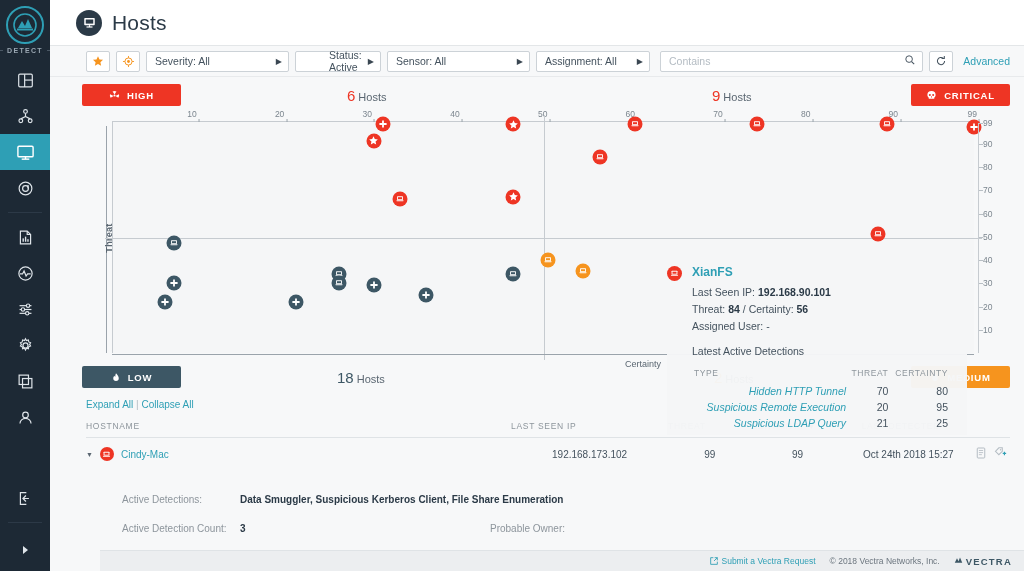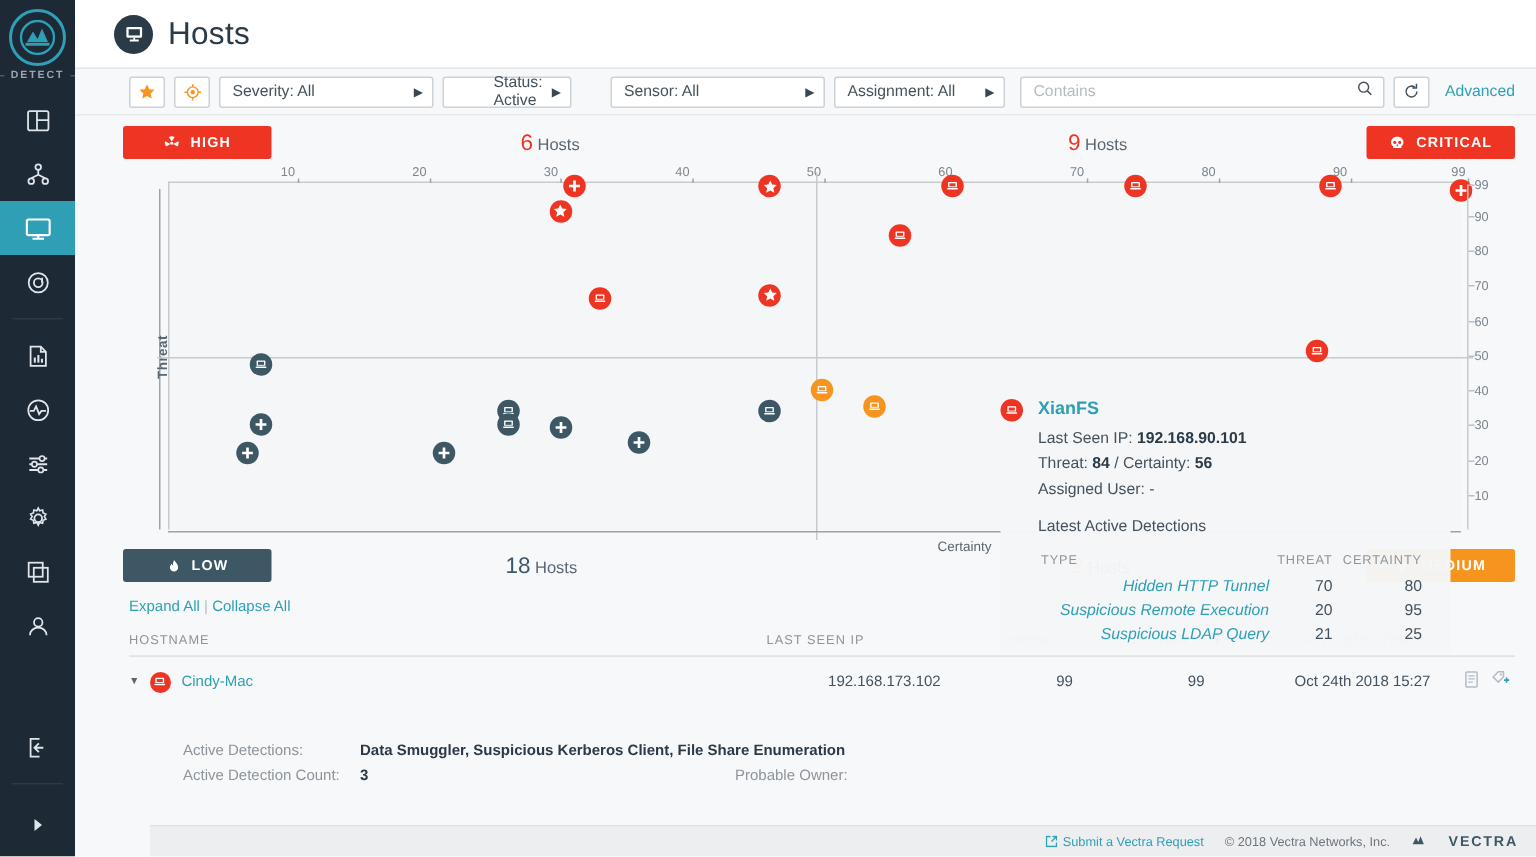--- a/index.html
+++ b/index.html
@@ -61,21 +61,21 @@
     width: 24px; height: 21px; border: 1px solid #ccd2d7; background: #fff;
     border-radius: 2px; display: flex; align-items: center; justify-content: center;
     cursor: pointer;
   }
   .dropdown {
     height: 21px; border: 1px solid #ccd2d7; background: #fff; border-radius: 2px;
     display: flex; align-items: center; justify-content: space-between;
     padding: 0 6px 0 8px; font-size: 10.5px; color: #44525e; cursor: pointer;
   }
   .dd-sev { width: 143px; } .dd-sta { width: 86px; padding-left: 33px; }
-  .dd-sen { width: 143px; margin-left: 20px; } .dd-asg { width: 114px; }
+  .dd-sen { width: 143px; } .dd-asg { width: 114px; }
   .caret { font-size: 8px; color: #3a4752; }
   .search-wrap {
     flex: 1; height: 21px; border: 1px solid #ccd2d7; background: #fff; border-radius: 2px;
     display: flex; align-items: center; padding: 0 6px 0 8px; margin-left: 4px;
   }
   .search-wrap input {
     flex: 1; border: none; outline: none; font-size: 10.5px; color: #44525e;
     font-family: "Liberation Sans", sans-serif; background: transparent;
   }
   .search-wrap input::placeholder { color: #b4bcc3; }
@@ -184,35 +184,35 @@
   .host-cell { display: flex; align-items: center; gap: 7px; }
   .row-caret { font-size: 7px; color: #5a6671; cursor: pointer; }
   .host-dot { width: 14px; height: 14px; border-radius: 50%; background: #ee3524;
               display: flex; align-items:center; justify-content:center;}
   .host-link { color: #2e9fb5; cursor: pointer; }
   .sort-caret { font-size: 7px; color: #5a6671; margin-left: 3px; }
 
   
   .detail {
     margin: 12px 14px 0 36px; padding-top: 12px; font-size: 10px;
-    display: grid; grid-template-columns: 118px 250px 118px auto; row-gap: 6px;
+    display: grid; grid-template-columns: 118px 250px 118px auto; row-gap: 18px;
   }
   .d-label { color: #8d959c; }
   .d-value { color: #2b3a47; font-weight: bold; }
 
   
   .footer {
     position: absolute; left: 50px; right: 0; bottom: 0; height: 21px;
     background: #eceef0; border-top: 1px solid #dfe3e6;
     display: flex; align-items: center; justify-content: flex-end;
     padding-right: 12px; gap: 14px; font-size: 8.5px; color: #6c767f;
   }
   .footer .link { color: #2e9fb5; display: flex; align-items: center; gap: 4px; cursor: pointer;}
   .footer .vectra { color: #3d5765; font-weight: bold; letter-spacing: 1.2px; font-size: 9.5px;
-                    display:flex; align-items:flex-start; gap:16px;}
+                    display:flex; align-items:flex-start; gap:3px;}
 </style>
 </head>
 <body>
 
 <div id="app">
 
   <div id="sidebar">
     <div class="brand-logo">
       <svg width="24" height="24" viewBox="0 0 24 24">
         <circle cx="12" cy="12" r="11" fill="none" stroke="#2e9fb5" stroke-width="1.6"></circle>

